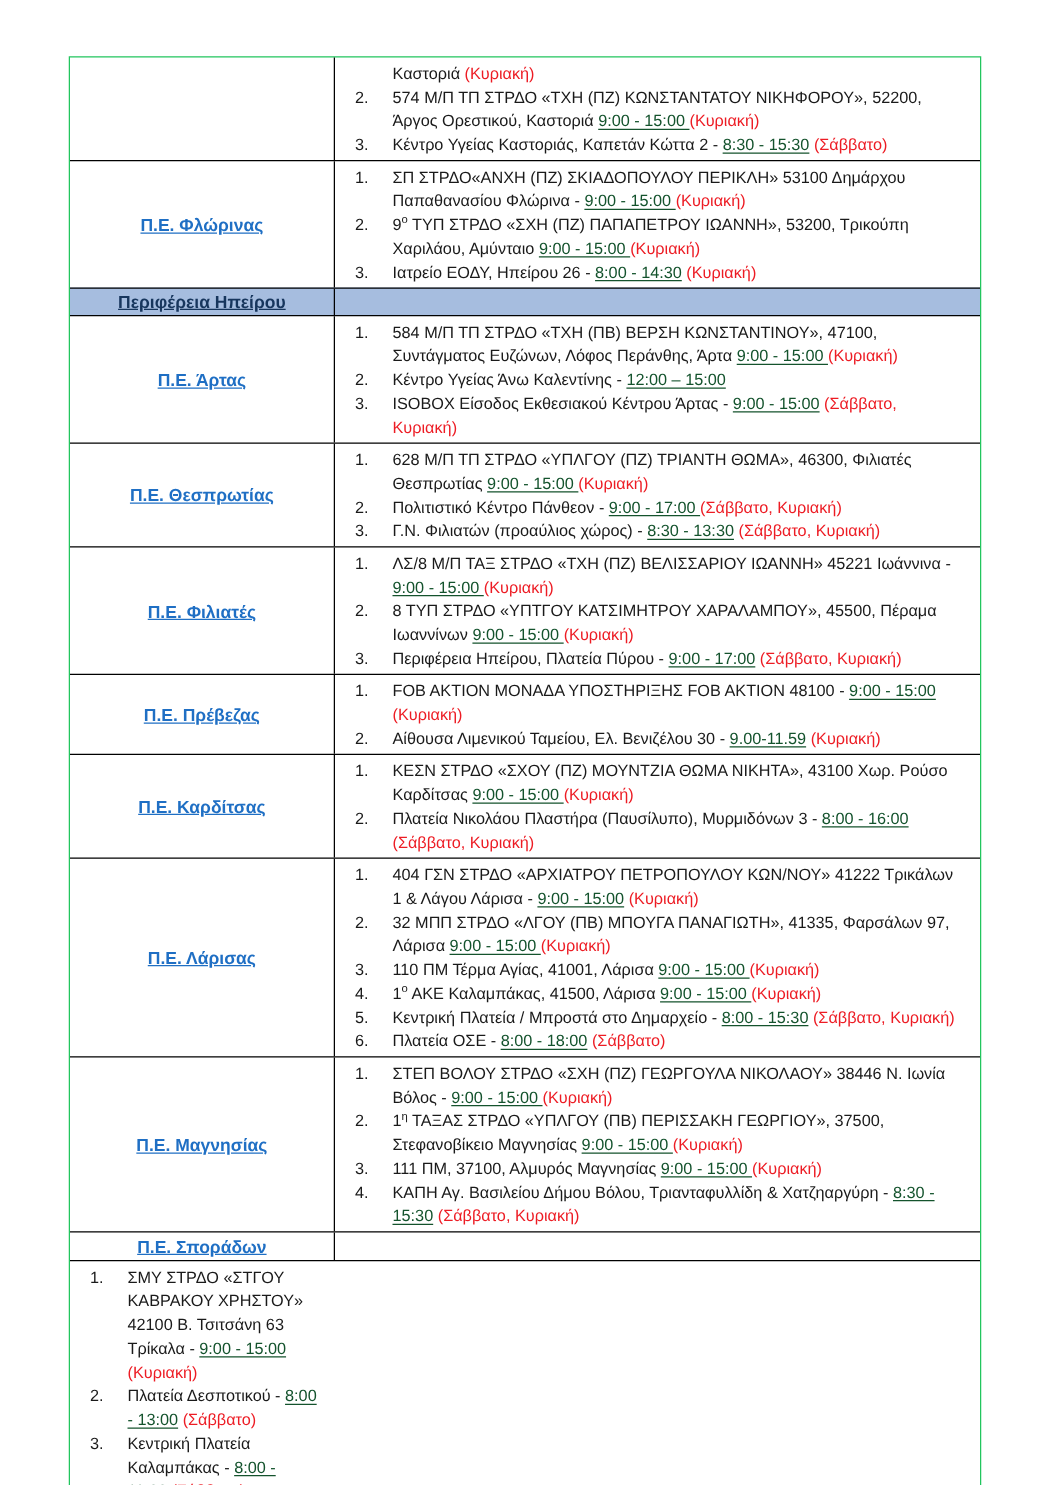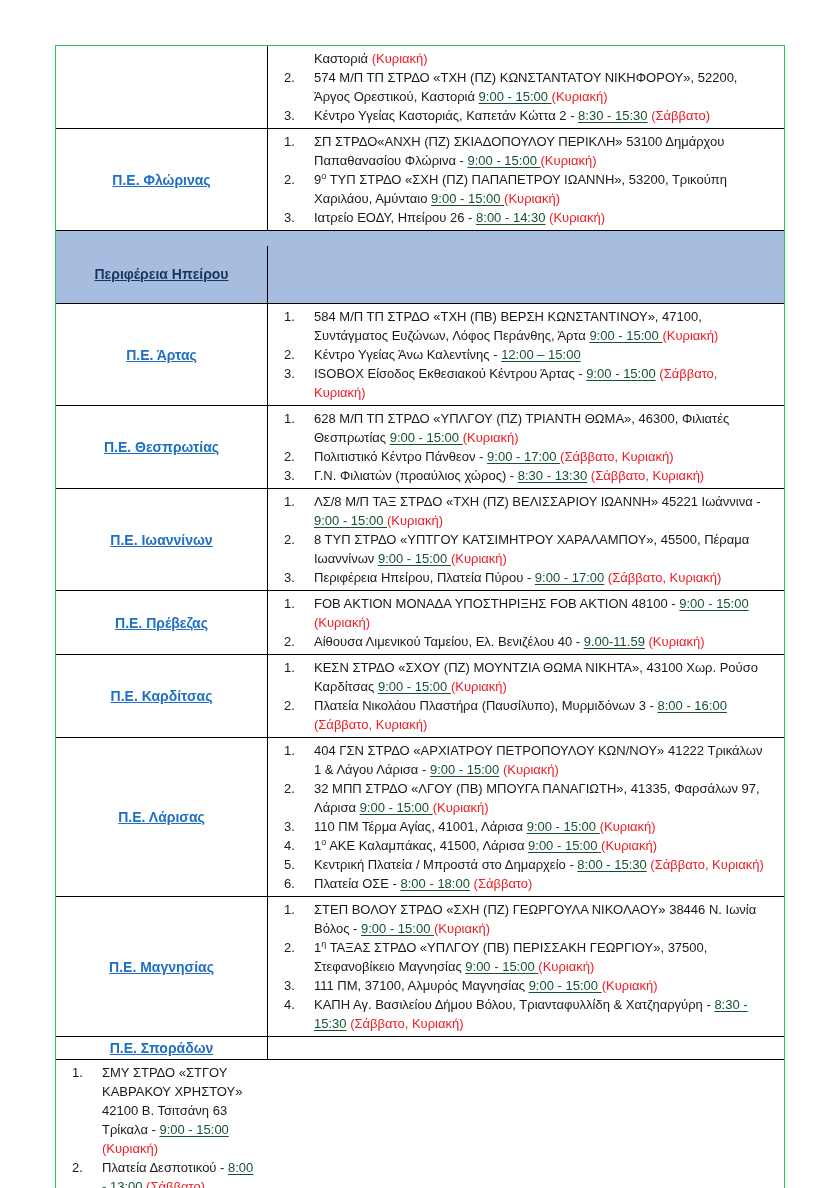--- a/index.html
+++ b/index.html
@@ -19,21 +19,21 @@
     border-right:1px solid #000;
     display:flex;align-items:center;justify-content:center;
     padding:2px 4px;text-align:right;
   }
   .right-cell{padding:3px 10px 3px 0;}
   .region-label{
     color:#1f6fc4;font-weight:bold;font-size:14px;line-height:18px;
     text-decoration:underline;
   }
   .header-row{background:#a6bddf;}
-  .header-row .left-cell{padding:20px 4px;margin-top:15px;}
+  .header-row .left-cell{padding:2px 4px;}
   .header-label{
     color:#17365d;font-weight:bold;font-size:14px;line-height:17px;
     text-decoration:underline;white-space:nowrap;
   }
   .loc-item{
     display:grid;grid-template-columns:30px 1fr;
     margin-left:16px;font-size:13px;line-height:19px;
   }
   .item-num{color:#1a1a1a;}
   .item-text{padding-right:4px;}
@@ -122,21 +122,21 @@
             <span class="item-text"><span class="seg-p">Πολιτιστικό Κέντρο Πάνθεον - </span><span class="seg-u">9:00 - 17:00 </span><span class="seg-r">(Σάββατο, Κυριακή)</span></span>
           </div>
           <div class="loc-item">
             <span class="item-num">3.</span>
             <span class="item-text"><span class="seg-p">Γ.Ν. Φιλιατών (προαύλιος χώρος) - </span><span class="seg-u">8:30 - 13:30</span><span class="seg-p"> </span><span class="seg-r">(Σάββατο, Κυριακή)</span></span>
           </div>
         </div>
       </div>
       <div class="trow">
         <div class="cell left-cell">
-          <span class="region-label">Π.Ε. Ιωαννίνων</span>
+          <span class="region-label">Π.Ε. Φιλιατές</span>
         </div>
         <div class="cell right-cell">
           <div class="loc-item">
             <span class="item-num">1.</span>
             <span class="item-text"><span class="seg-p">ΛΣ/8 Μ/Π ΤΑΞ ΣΤΡΔΟ «ΤΧΗ (ΠΖ) ΒΕΛΙΣΣΑΡΙΟΥ ΙΩΑΝΝΗ» 45221 Ιωάννινα - </span><span class="seg-u">9:00 - 15:00 </span><span class="seg-r">(Κυριακή)</span></span>
           </div>
           <div class="loc-item">
             <span class="item-num">2.</span>
             <span class="item-text"><span class="seg-p">8 ΤΥΠ ΣΤΡΔΟ «ΥΠΤΓΟΥ ΚΑΤΣΙΜΗΤΡΟΥ ΧΑΡΑΛΑΜΠΟΥ», 45500, Πέραμα Ιωαννίνων </span><span class="seg-u">9:00 - 15:00 </span><span class="seg-r">(Κυριακή)</span></span>
           </div>
@@ -150,21 +150,21 @@
         <div class="cell left-cell">
           <span class="region-label">Π.Ε. Πρέβεζας</span>
         </div>
         <div class="cell right-cell">
           <div class="loc-item">
             <span class="item-num">1.</span>
             <span class="item-text"><span class="seg-p">FOB AKTION ΜΟΝΑΔΑ ΥΠΟΣΤΗΡΙΞΗΣ FOB AKTION 48100 - </span><span class="seg-u">9:00 - 15:00</span><span class="seg-p"> </span><span class="seg-r">(Κυριακή)</span></span>
           </div>
           <div class="loc-item">
             <span class="item-num">2.</span>
-            <span class="item-text"><span class="seg-p">Αίθουσα Λιμενικού Ταμείου, Ελ. Βενιζέλου 40 - </span><span class="seg-u">9.00-11.59</span><span class="seg-p"> </span><span class="seg-r">(Κυριακή)</span></span>
+            <span class="item-text"><span class="seg-p">Αίθουσα Λιμενικού Ταμείου, Ελ. Βενιζέλου 30 - </span><span class="seg-u">9.00-11.59</span><span class="seg-p"> </span><span class="seg-r">(Κυριακή)</span></span>
           </div>
         </div>
       </div>
       <div class="trow">
         <div class="cell left-cell">
           <span class="region-label">Π.Ε. Καρδίτσας</span>
         </div>
         <div class="cell right-cell">
           <div class="loc-item">
             <span class="item-num">1.</span>

